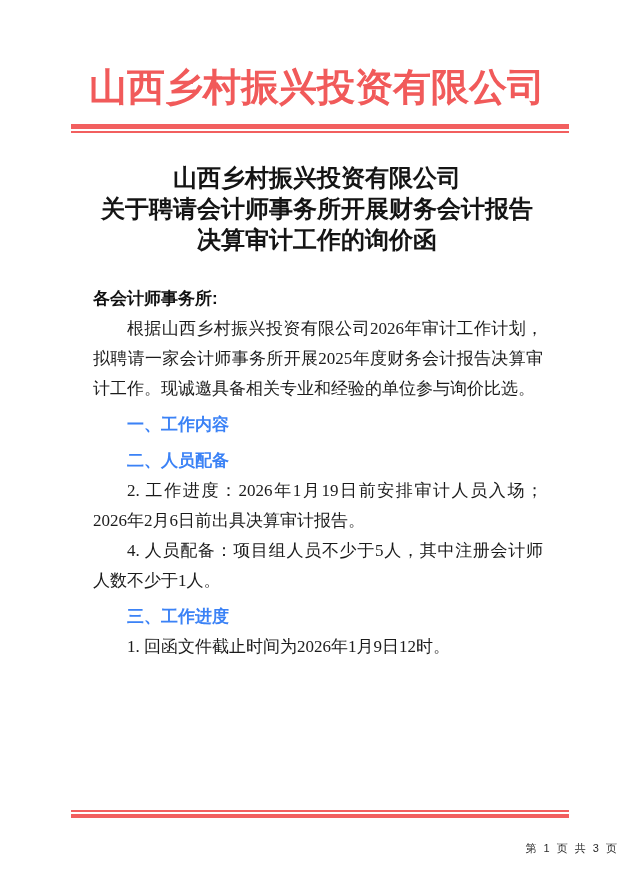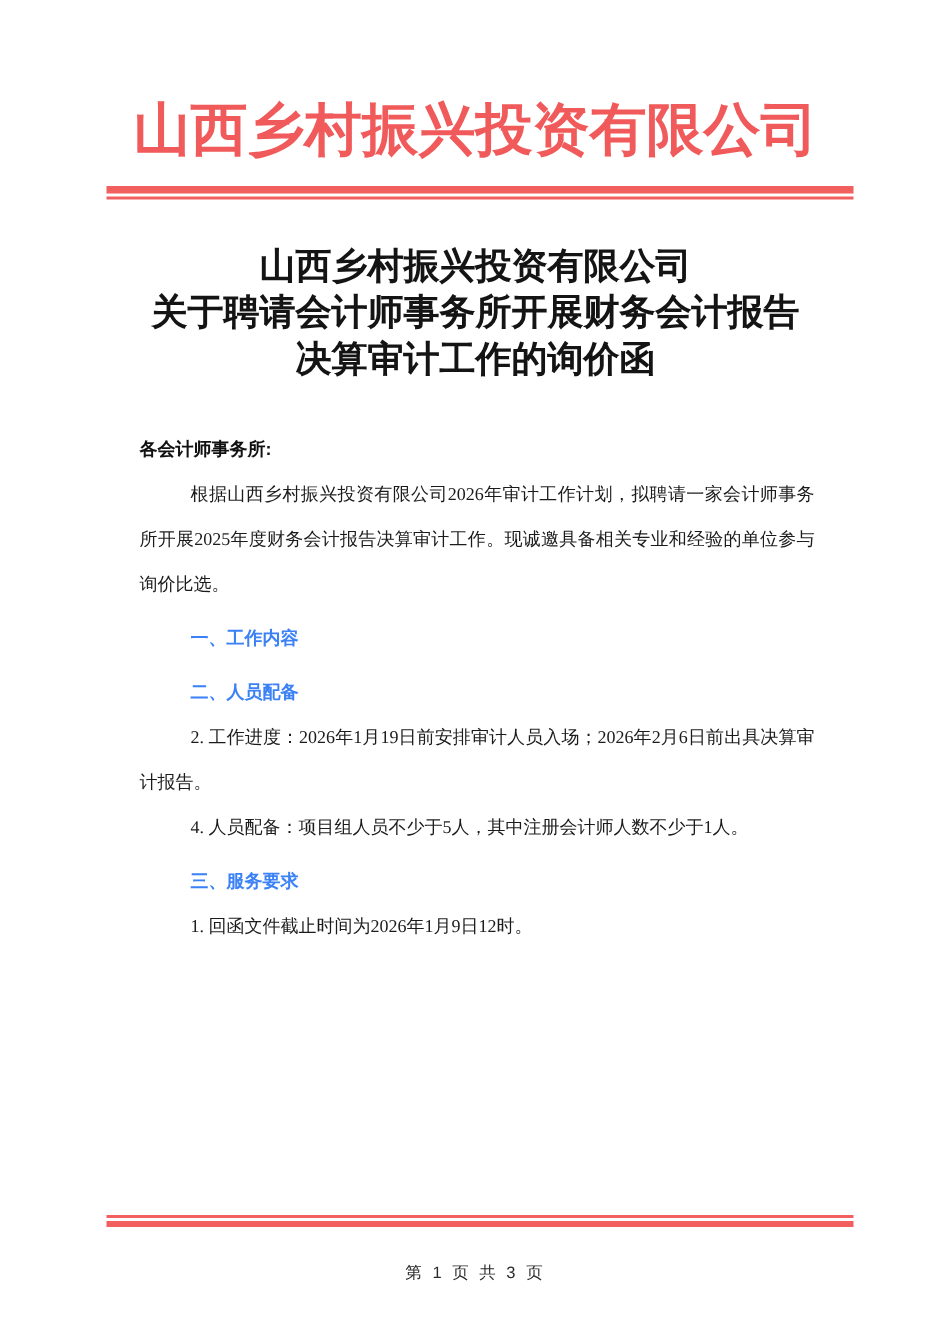--- a/index.html
+++ b/index.html
@@ -41,21 +41,21 @@
     font-family: "Liberation Serif", "DejaVu Serif", serif;
     font-weight: bold;
     font-size: 24px;
     line-height: 31px;
     color: #141414;
   }
 
   
   .body-text {
     margin: 28px 76px 0 78px;
-    font-size: 12px;
+    font-size: 17px;
     line-height: 30px;
     text-align: justify;
     color: #1b1b1b;
   }
 
   .salutation {
     font-family: "Liberation Sans", "DejaVu Sans", sans-serif;
     font-weight: bold;
     color: #111111;
   }
@@ -81,21 +81,21 @@
   }
   .double-rule-bottom .bar-thin  { height: 2px; background: #f25f5f; }
   .double-rule-bottom .bar-gap   { height: 2px; background: transparent; }
   .double-rule-bottom .bar-thick { height: 4px; background: #f25f5f; }
 
   .page-number {
     position: absolute;
     top: 837px;
     left: 0;
     width: 100%;
-    text-align: center;
+    text-align: right;
     font-family: "Liberation Sans", "DejaVu Sans", sans-serif;
     font-size: 11px;
     letter-spacing: 2px;
     color: #2b2b2b;
   }
 </style>
 </head>
 <body>
 
 <div class="page">
@@ -122,21 +122,21 @@
     <div class="heading">一、工作内容</div>
 
 
     <div class="heading">二、人员配备</div>
 
 
     <div class="item">2. 工作进度：2026年1月19日前安排审计人员入场；2026年2月6日前出具决算审计报告。</div>
 
     <div class="item">4. 人员配备：项目组人员不少于5人，其中注册会计师人数不少于1人。</div>
 
-    <div class="heading">三、服务要求</div>
+    <div class="heading">三、工作进度</div>
 
     <div class="item">1. 回函文件截止时间为2026年1月9日12时。</div>
   </div>
 
   <div class="double-rule-bottom">
     <div class="bar-thin"></div>
     <div class="bar-gap"></div>
     <div class="bar-thick"></div>
   </div>
 

